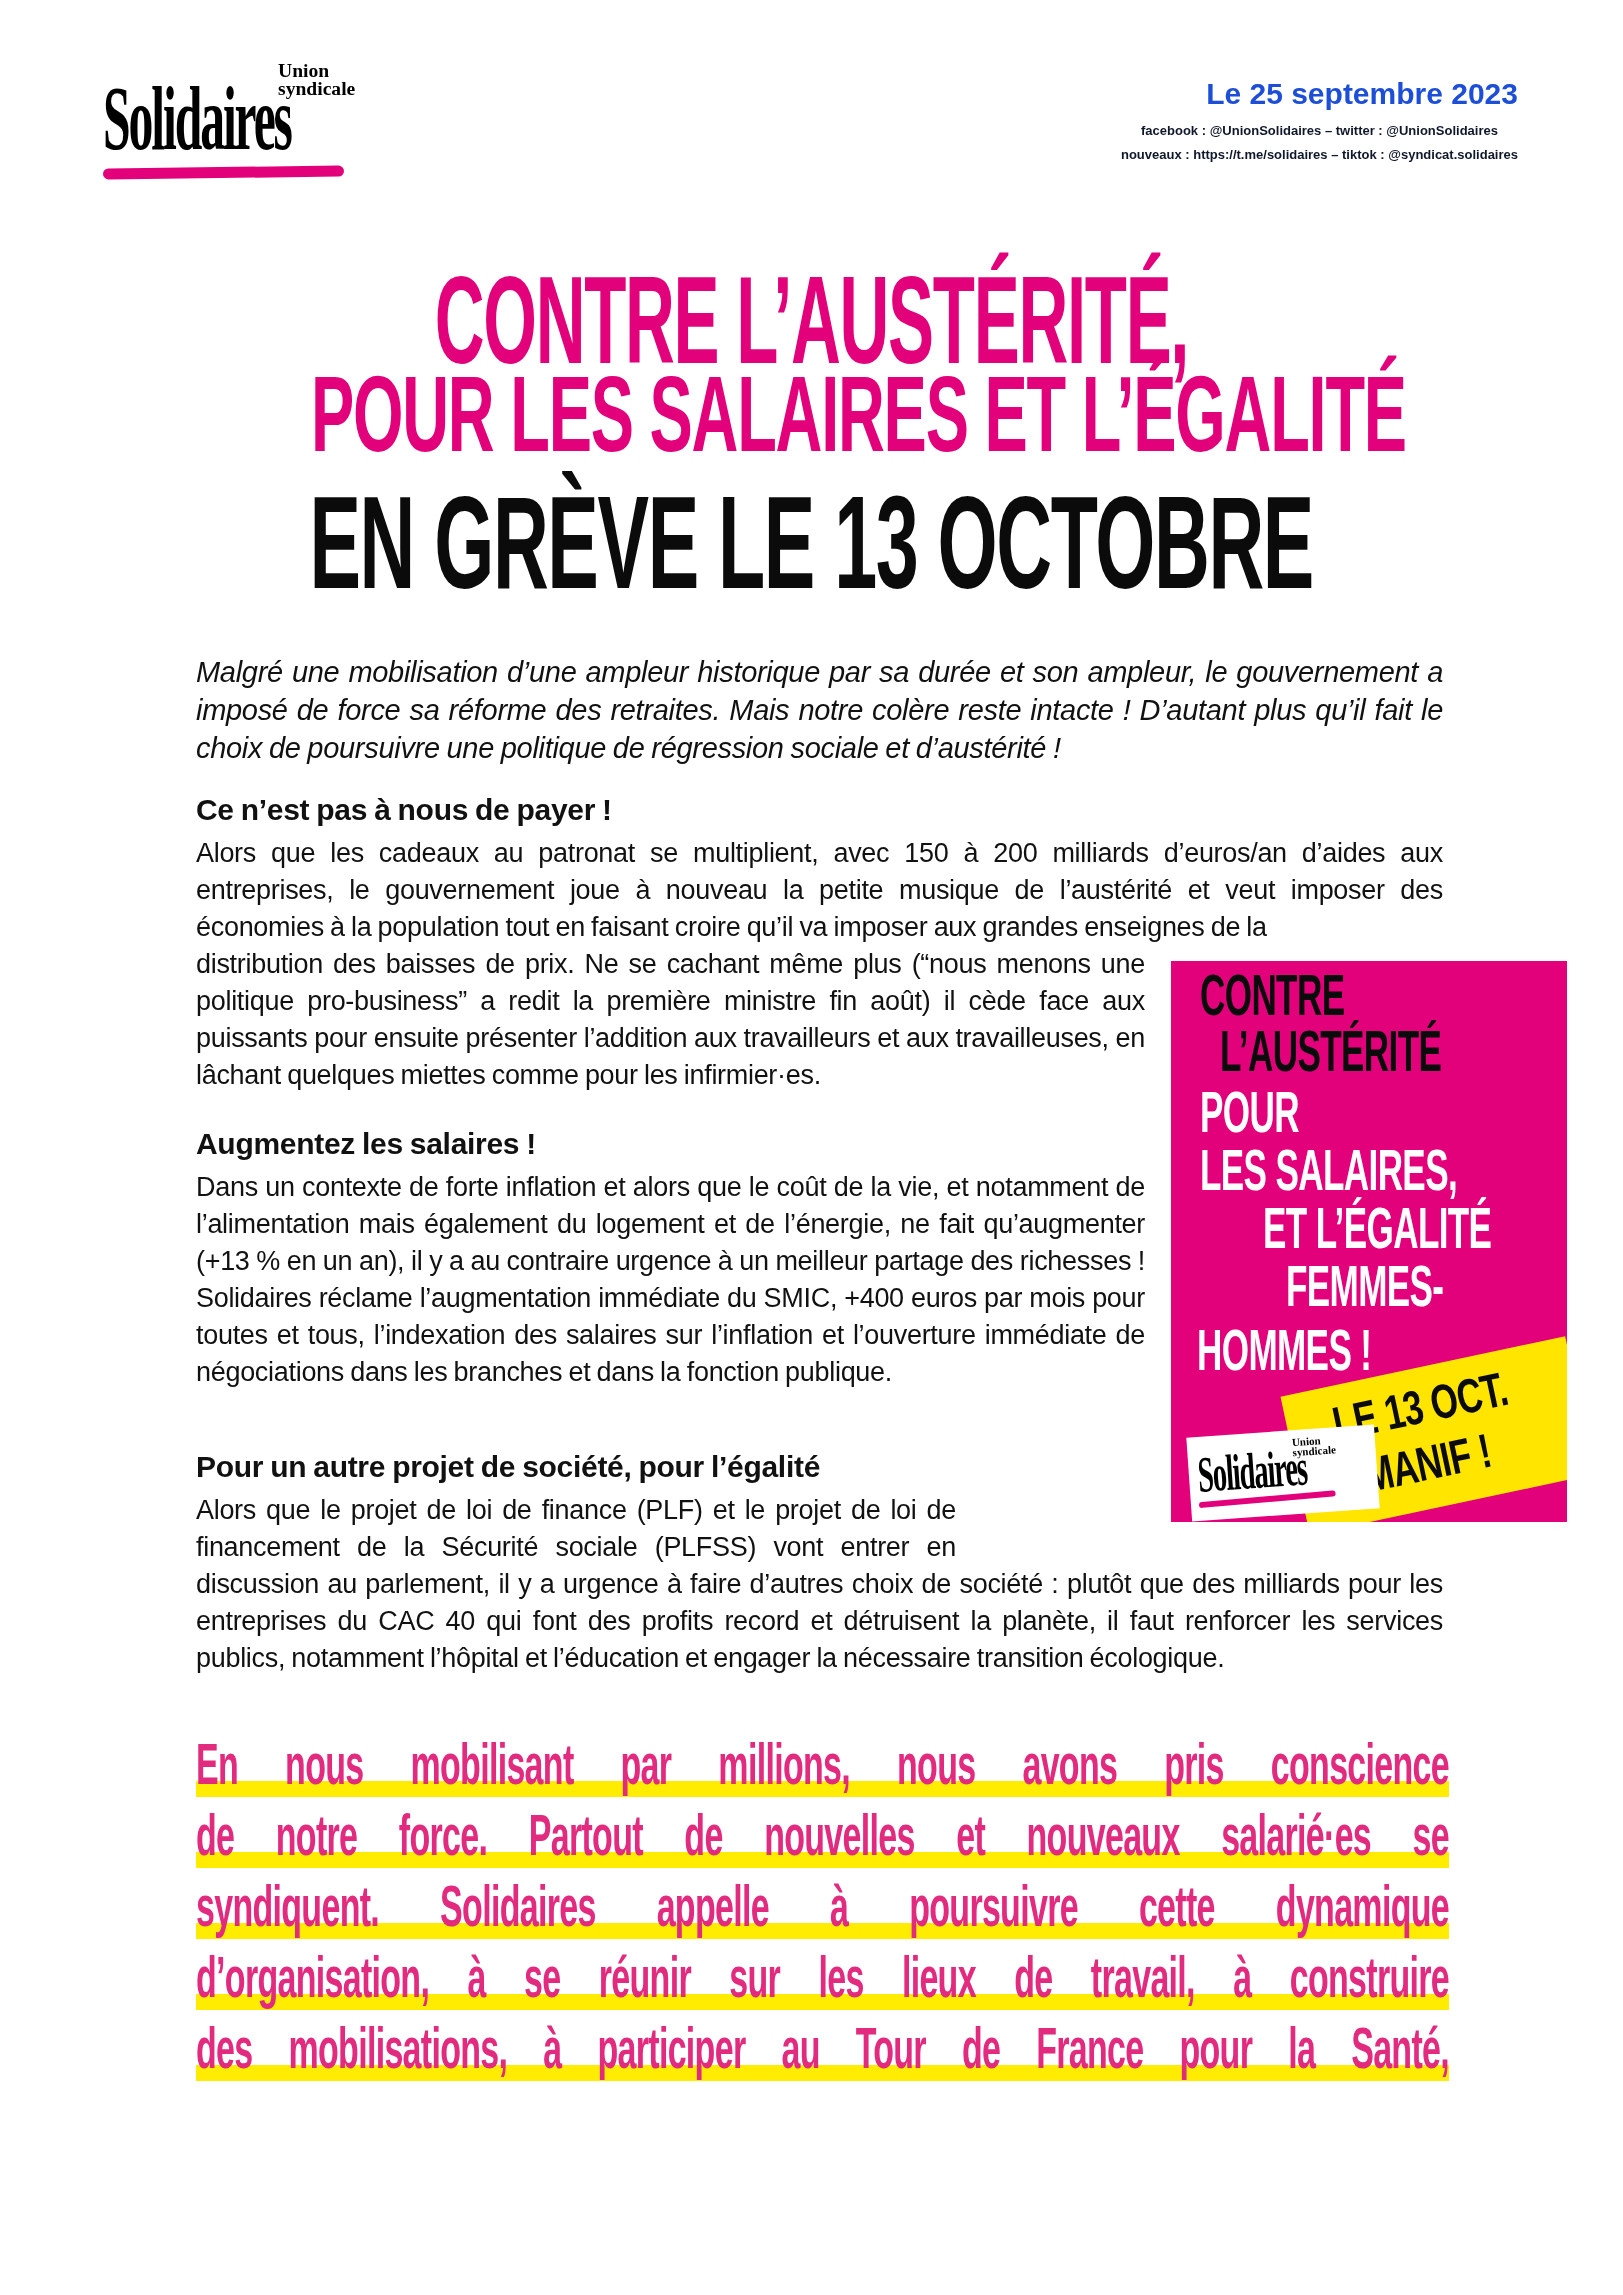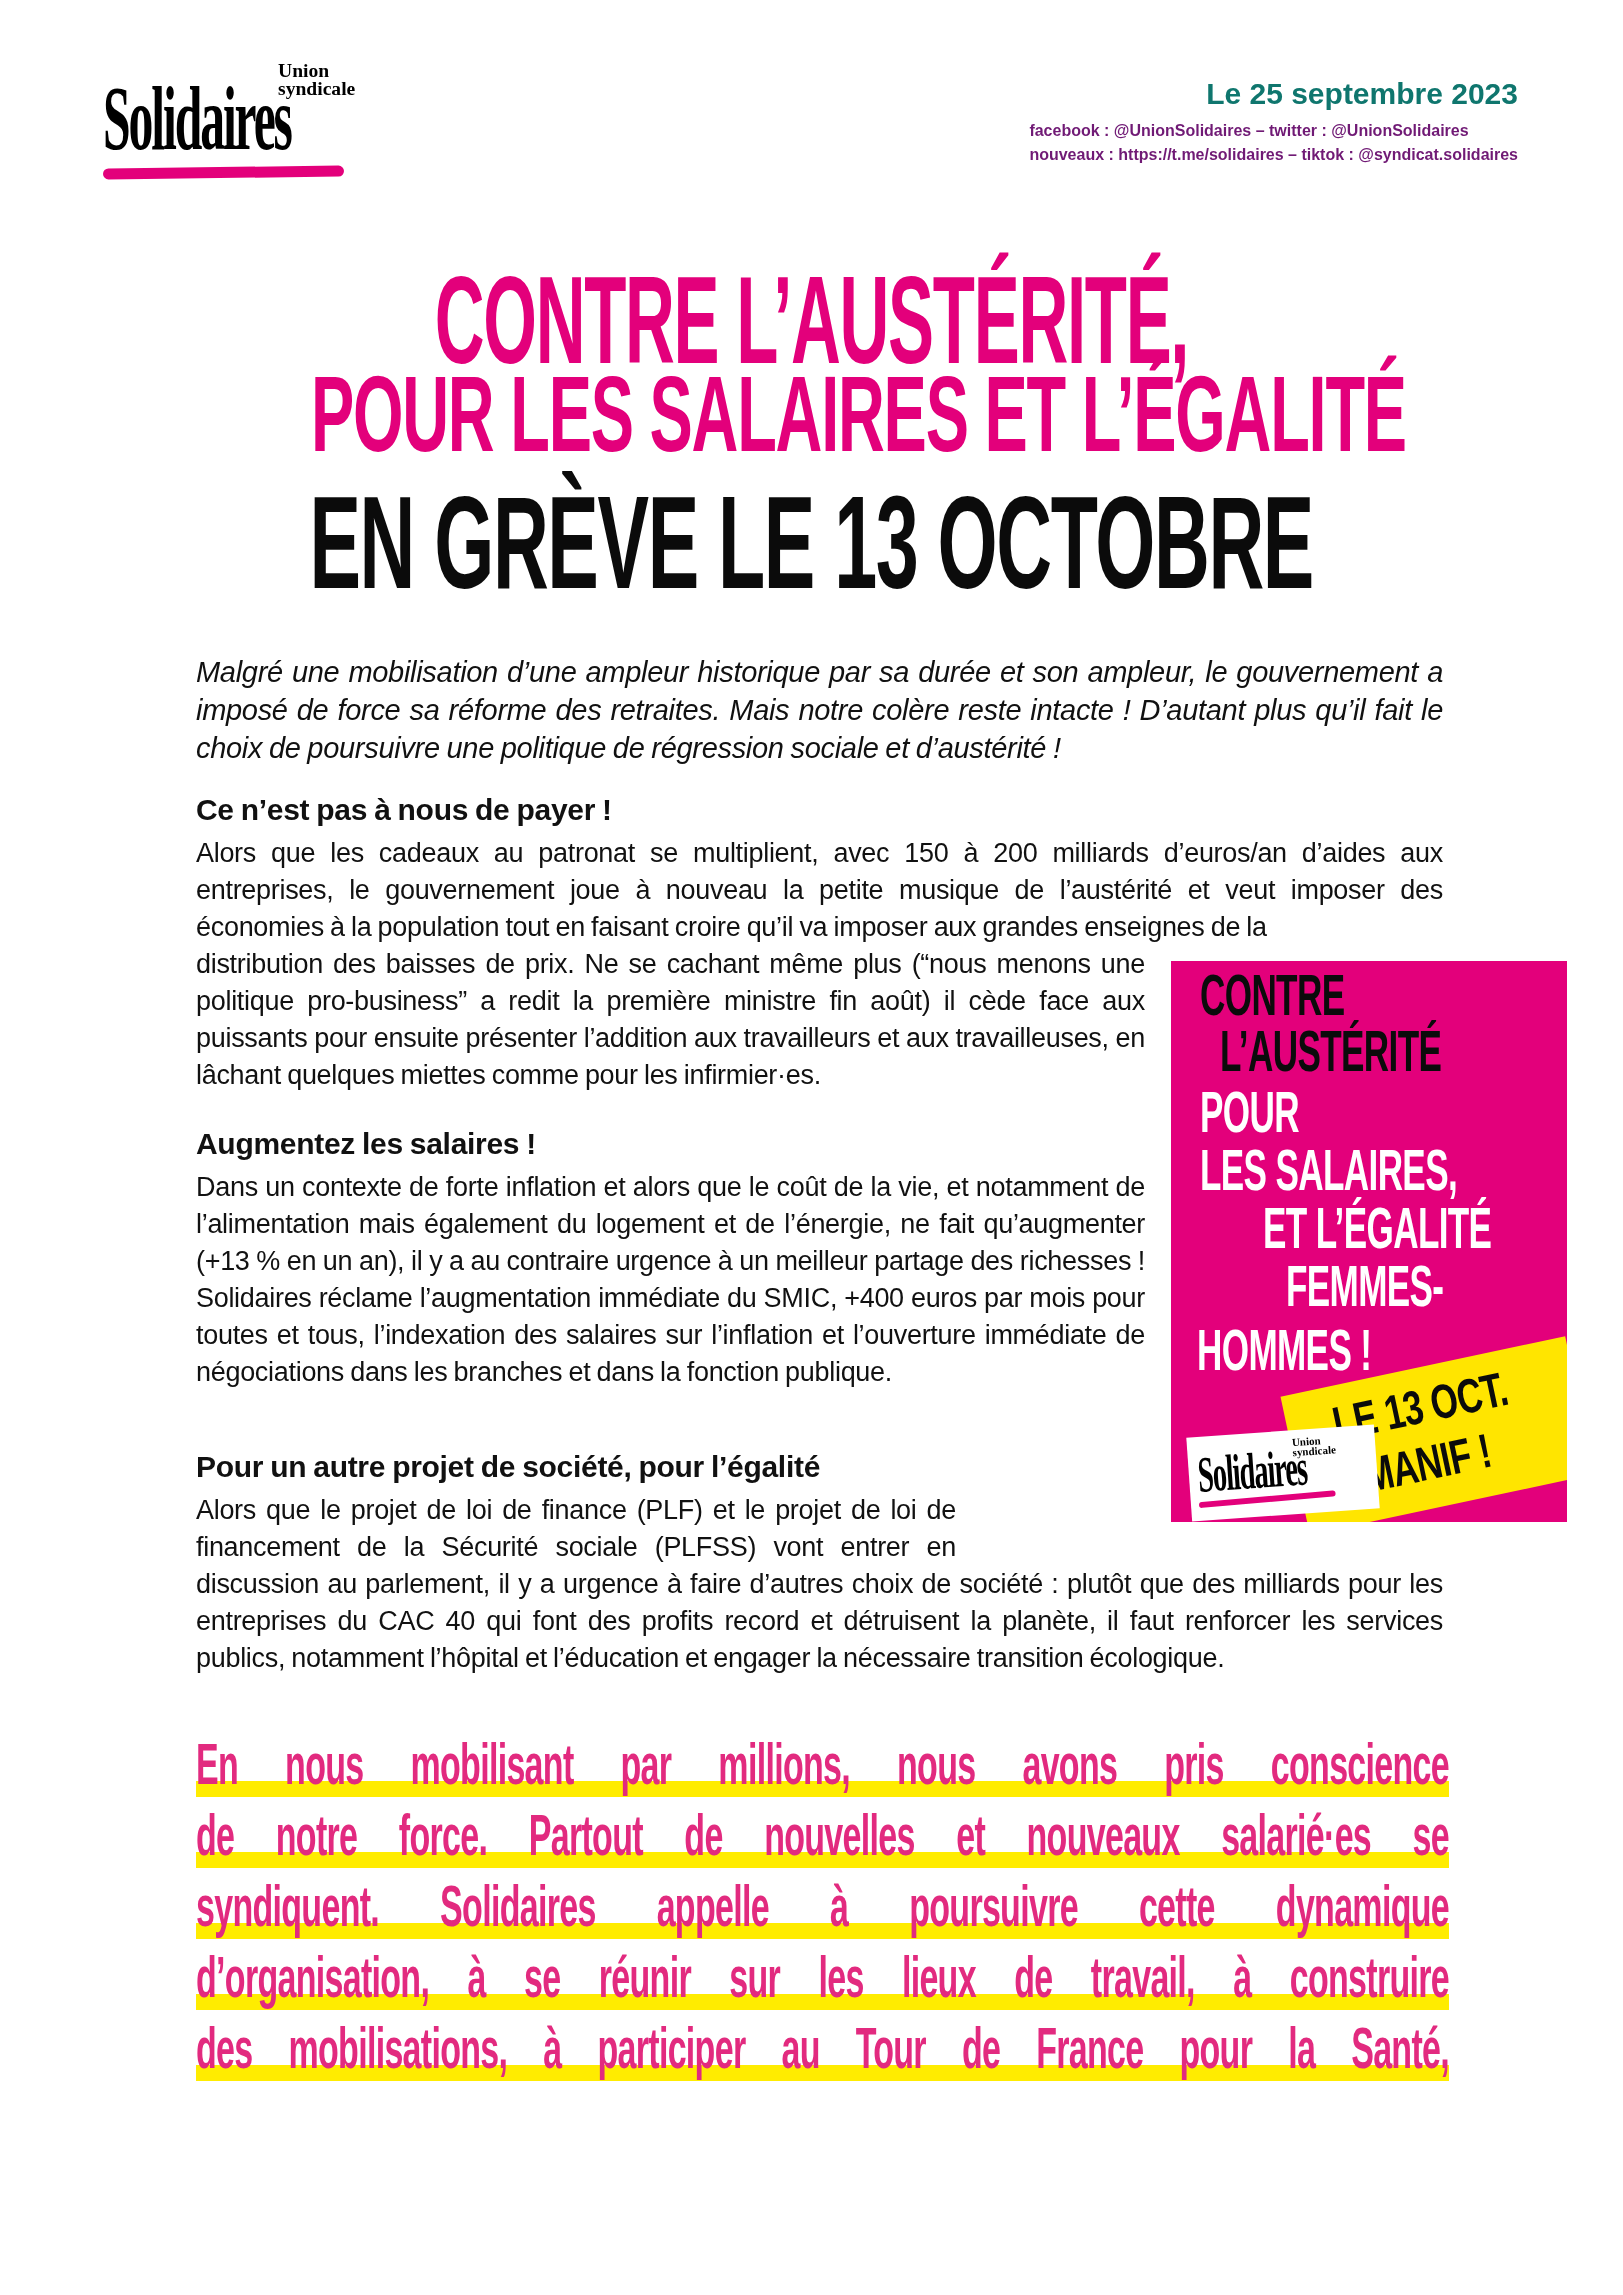--- a/index.html
+++ b/index.html
@@ -16,26 +16,26 @@
   }
   .logo-union{
     position:absolute;left:175px;top:3.9px;font-family:"Liberation Serif",serif;font-weight:bold;
     font-size:19.6px;line-height:17.7px;color:#000;white-space:pre-line;
   }
   .logo-underline{
     position:absolute;left:0;top:109px;width:241px;height:11px;background:#e3007b;
     border-radius:5.9px;transform:rotate(-0.7deg);
   }
   .date-line{
-    position:absolute;right:105px;top:77px;font-size:30px;font-weight:bold;color:#0f766e;
+    position:absolute;right:105px;top:77px;font-size:30px;font-weight:bold;color:#1d4ed8;
     white-space:nowrap;
   }
   .social-block{
-    position:absolute;right:105px;top:119px;text-align:left;font-size:16px;font-weight:bold;
-    color:#701a75;line-height:23.6px;white-space:nowrap;
+    position:absolute;right:105px;top:119px;text-align:center;font-size:13px;font-weight:bold;
+    color:#0f172a;line-height:23.6px;white-space:nowrap;
   }
   
   .tline{position:absolute;left:0;width:100%;text-align:center;white-space:nowrap;}
   .tline-in{display:inline-block;font-weight:bold;letter-spacing:-1.3px;}
   .title1{top:281px;height:105px;}
   .title1 .tline-in{font-size:69px;color:#e3007b;transform:scale(1.0,1.8);}
   .title2{top:375px;height:92px;margin-left:47px;}
   .title2 .tline-in{font-size:69px;color:#e3007b;transform:scale(0.94,1.55);}
   .title3{top:499px;height:111px;}
   .title3 .tline-in{font-size:75px;color:#0b0b0b;transform:scale(1.03,1.75);}

